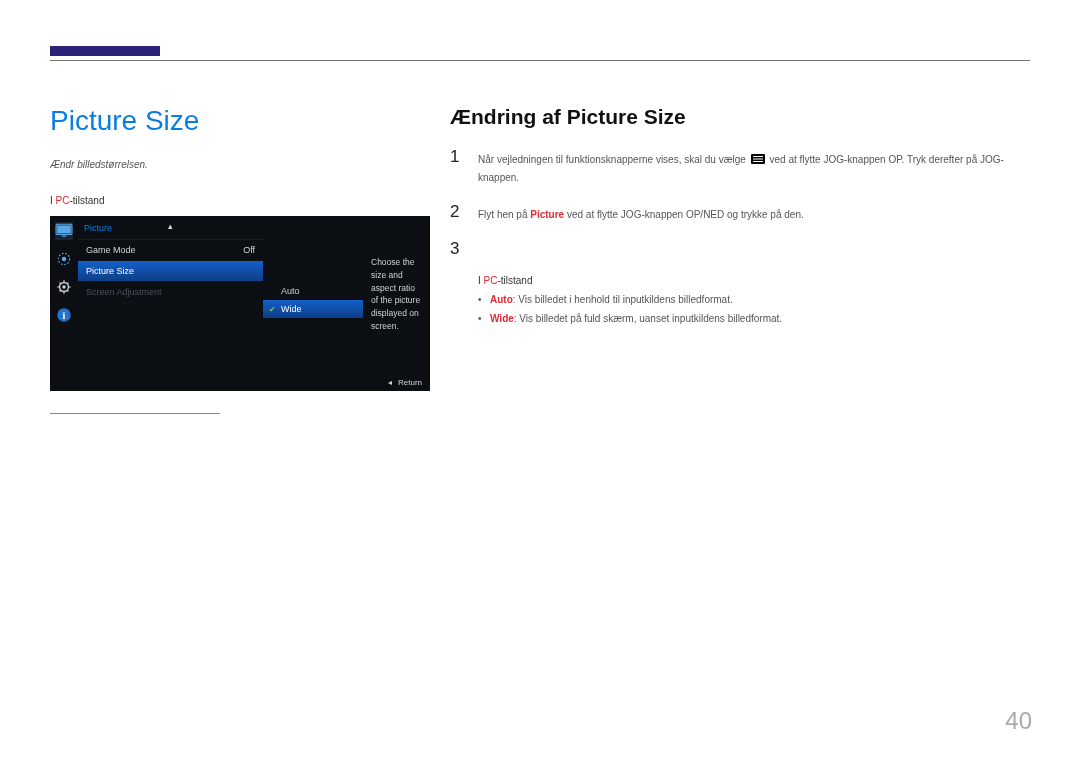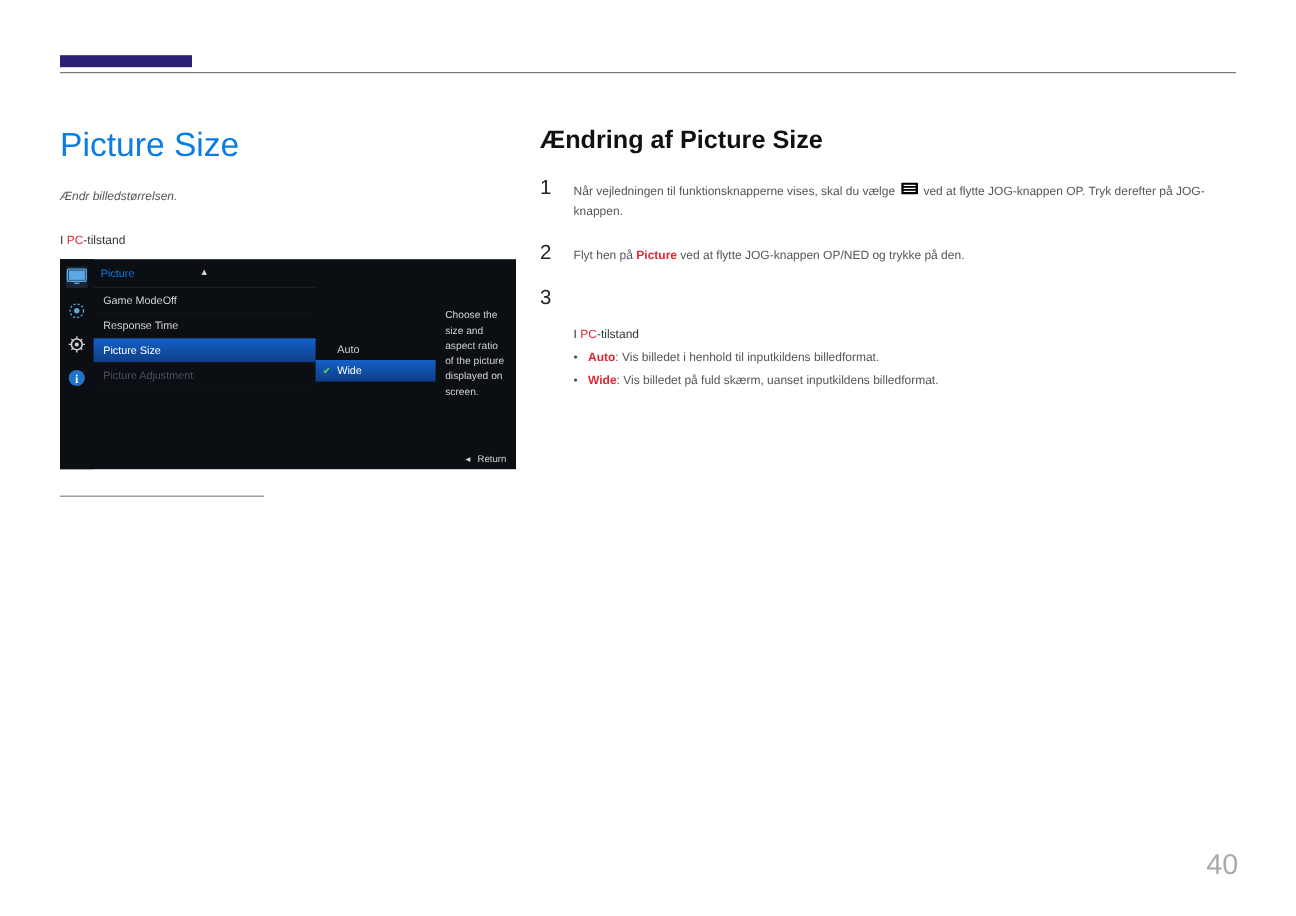--- a/index.html
+++ b/index.html
@@ -106,21 +106,21 @@
       padding-top: 4px;
     }
     .osd-title {
       color: #0a7de2;
       font-size: 9px;
       padding: 3px 6px 6px 6px;
       border-bottom: 1px solid #1a1f28;
     }
     .osd-row {
       display: flex;
-      justify-content: flex-start;
+      justify-content: space-between;
       padding: 5px 8px;
       font-size: 9px;
       color: #cfd3da;
       border-bottom: 1px solid #101318;
     }
     .osd-row.selected {
       background: linear-gradient(#1460c9, #0d3e86);
       color: #fff;
     }
     .osd-row.disabled {
@@ -300,30 +300,26 @@
         </div>
       </div>
 
       <div class="osd-mid">
         <div class="osd-title">Picture</div>
         <div id="osd-rows">
             <div class="osd-row">
               <span>Game Mode</span>
               <span>Off</span>
             </div>
-            <div class="osd-row">
-              <span>Response Time</span>
-              <span></span>
-            </div>
             <div class="osd-row selected">
               <span>Picture Size</span>
               <span></span>
             </div>
             <div class="osd-row disabled">
-              <span>Picture Adjustment</span>
+              <span>Screen Adjustment</span>
               <span></span>
             </div>
           </div>
       </div>
 
       <div class="osd-sub">
         <div class="osd-sub-spacer"></div>
         <div id="osd-sub-items">
             <div class="osd-sub-item">
               <span class="osd-check"></span>

